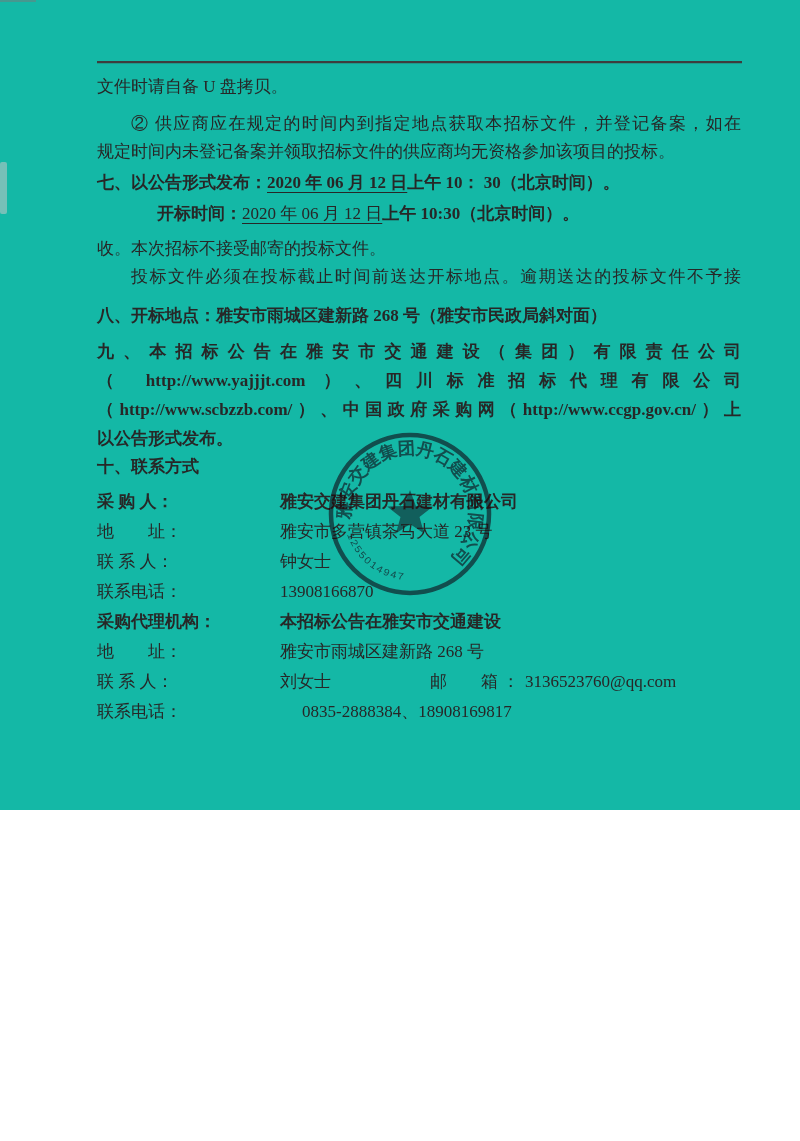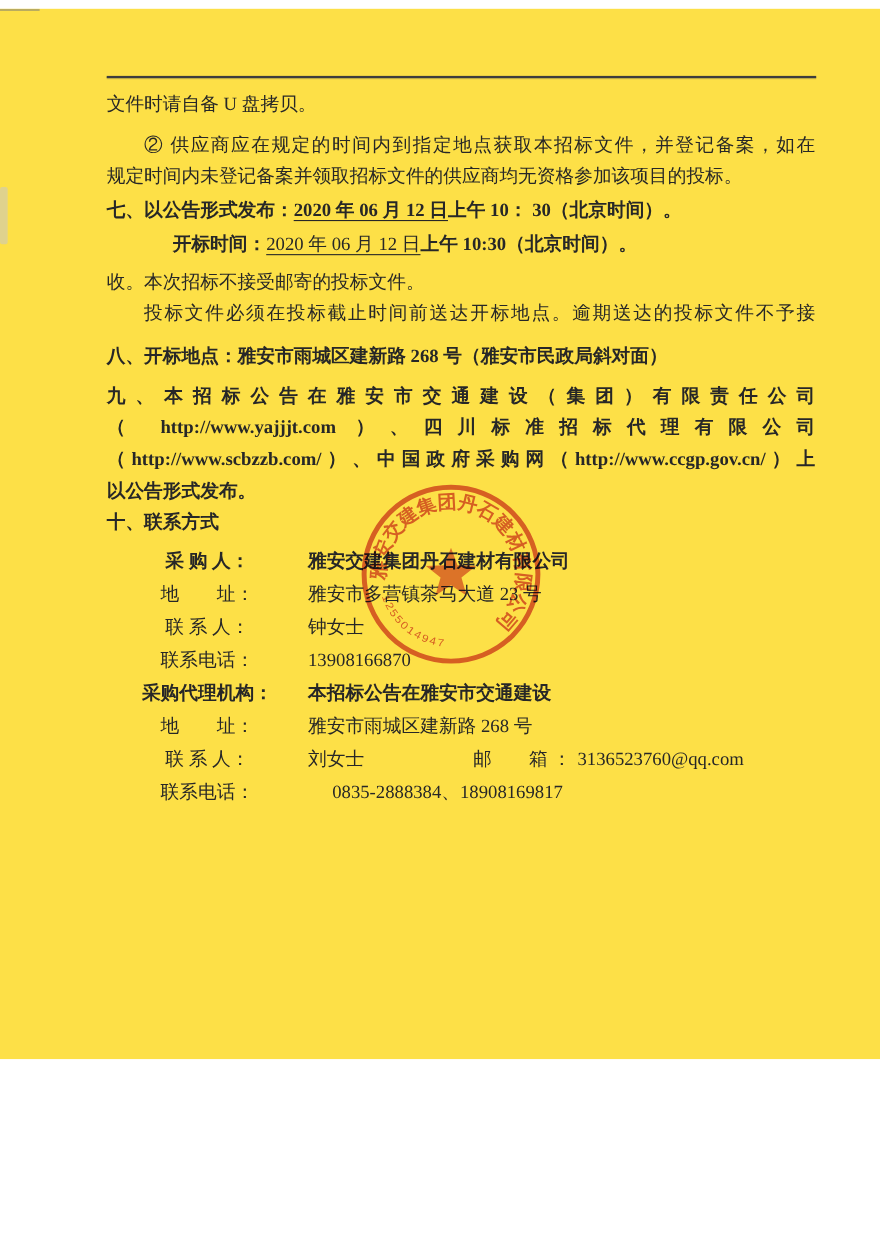--- a/index.html
+++ b/index.html
@@ -1,21 +1,20 @@
 <!DOCTYPE html>
 <html><head>
 <meta charset="utf-8">
 <style>
   html,body { margin:0; padding:0; background:#ffffff; }
   .page {
-    position:relative; width:800px; height:955px;
-    background:#fde047; overflow:hidden;
+    position:relative; width:800px; height:810px;
+    background:#14b8a6; overflow:hidden;
     font-family:"Liberation Serif","DejaVu Serif",serif;
     color:#272727;
-    margin-top:8px;
   }
   .hr-line { position:absolute; left:97px; top:61px; width:645px; height:2px;
              background:#3d3d3d; box-shadow:0 1px 0 rgba(60,60,60,.25); }
   .edge-smudge { position:absolute; left:0; top:162px; width:7px; height:52px;
                  background:#c6c6c6; opacity:.55; border-radius:2px; }
   .edge-topline { position:absolute; left:0; top:0; width:36px; height:2px;
                   background:#777; opacity:.5; }
   .content { position:absolute; left:97px; top:0; width:644px; }
   .line  { font-size:17px; line-height:28px; }
   .b     { font-weight:bold; }
@@ -26,21 +25,21 @@
   #p2  { margin-top:9px; }
   #s7  { margin-top:3px; }
   #s7b { margin-top:3px; margin-left:60px; }
   #p3  { margin-top:7px; }
   #s8  { margin-top:11px; }
   #s9  { margin-top:7px; }
   #s9 .line { line-height:29px; }
   #s10 { margin-top:0; }
   .contacts { margin-top:6px; }
   .crow { display:flex; font-size:17px; line-height:30px; white-space:pre; }
-  .clabel  { display:inline-block; width:183px; text-align:center; }
+  .clabel  { display:inline-block; width:183px; text-align:left; }
   .cvalue  { display:inline-block; }
   .cv-fixed { width:150px; }
   .clabel2 { display:inline-block; width:95px; }
   .gap-left { margin-left:22px; }
   .seal { position:absolute; left:325px; top:429px; width:170px; height:170px;
           mix-blend-mode:multiply; opacity:.85; }
   .pageno { position:absolute; left:0; top:1063px; width:800px; text-align:center;
             font-size:15px; font-style:italic; color:#3a3a3a; }
 </style>
 </head>

